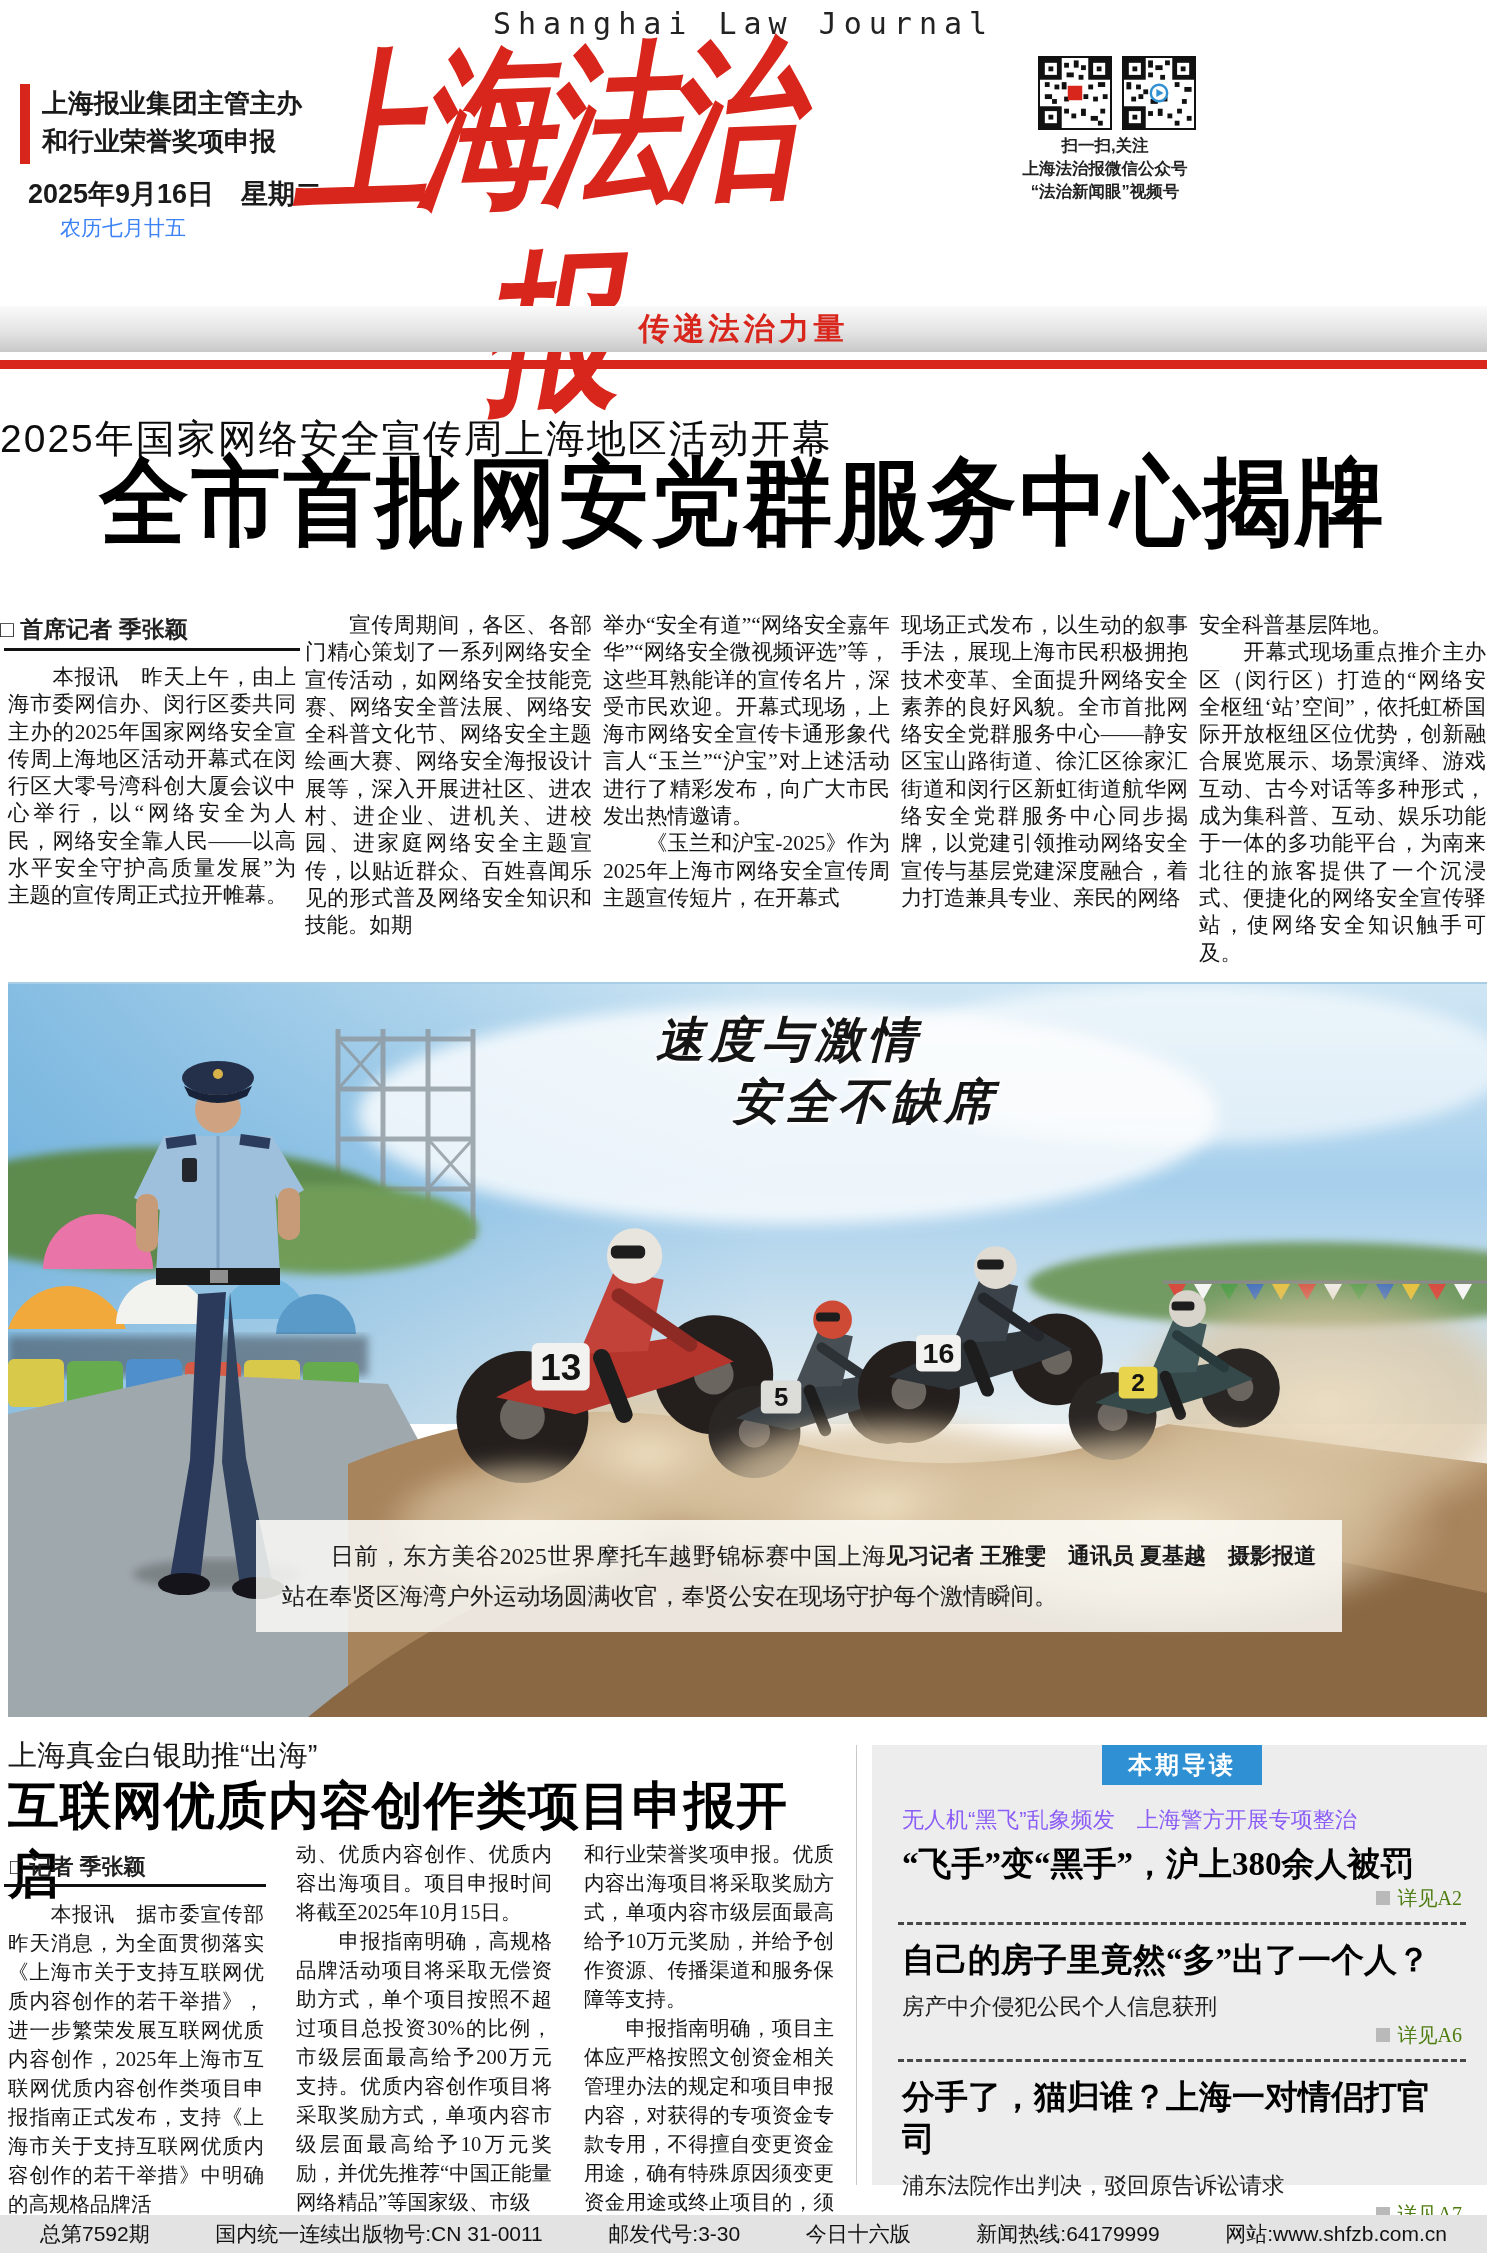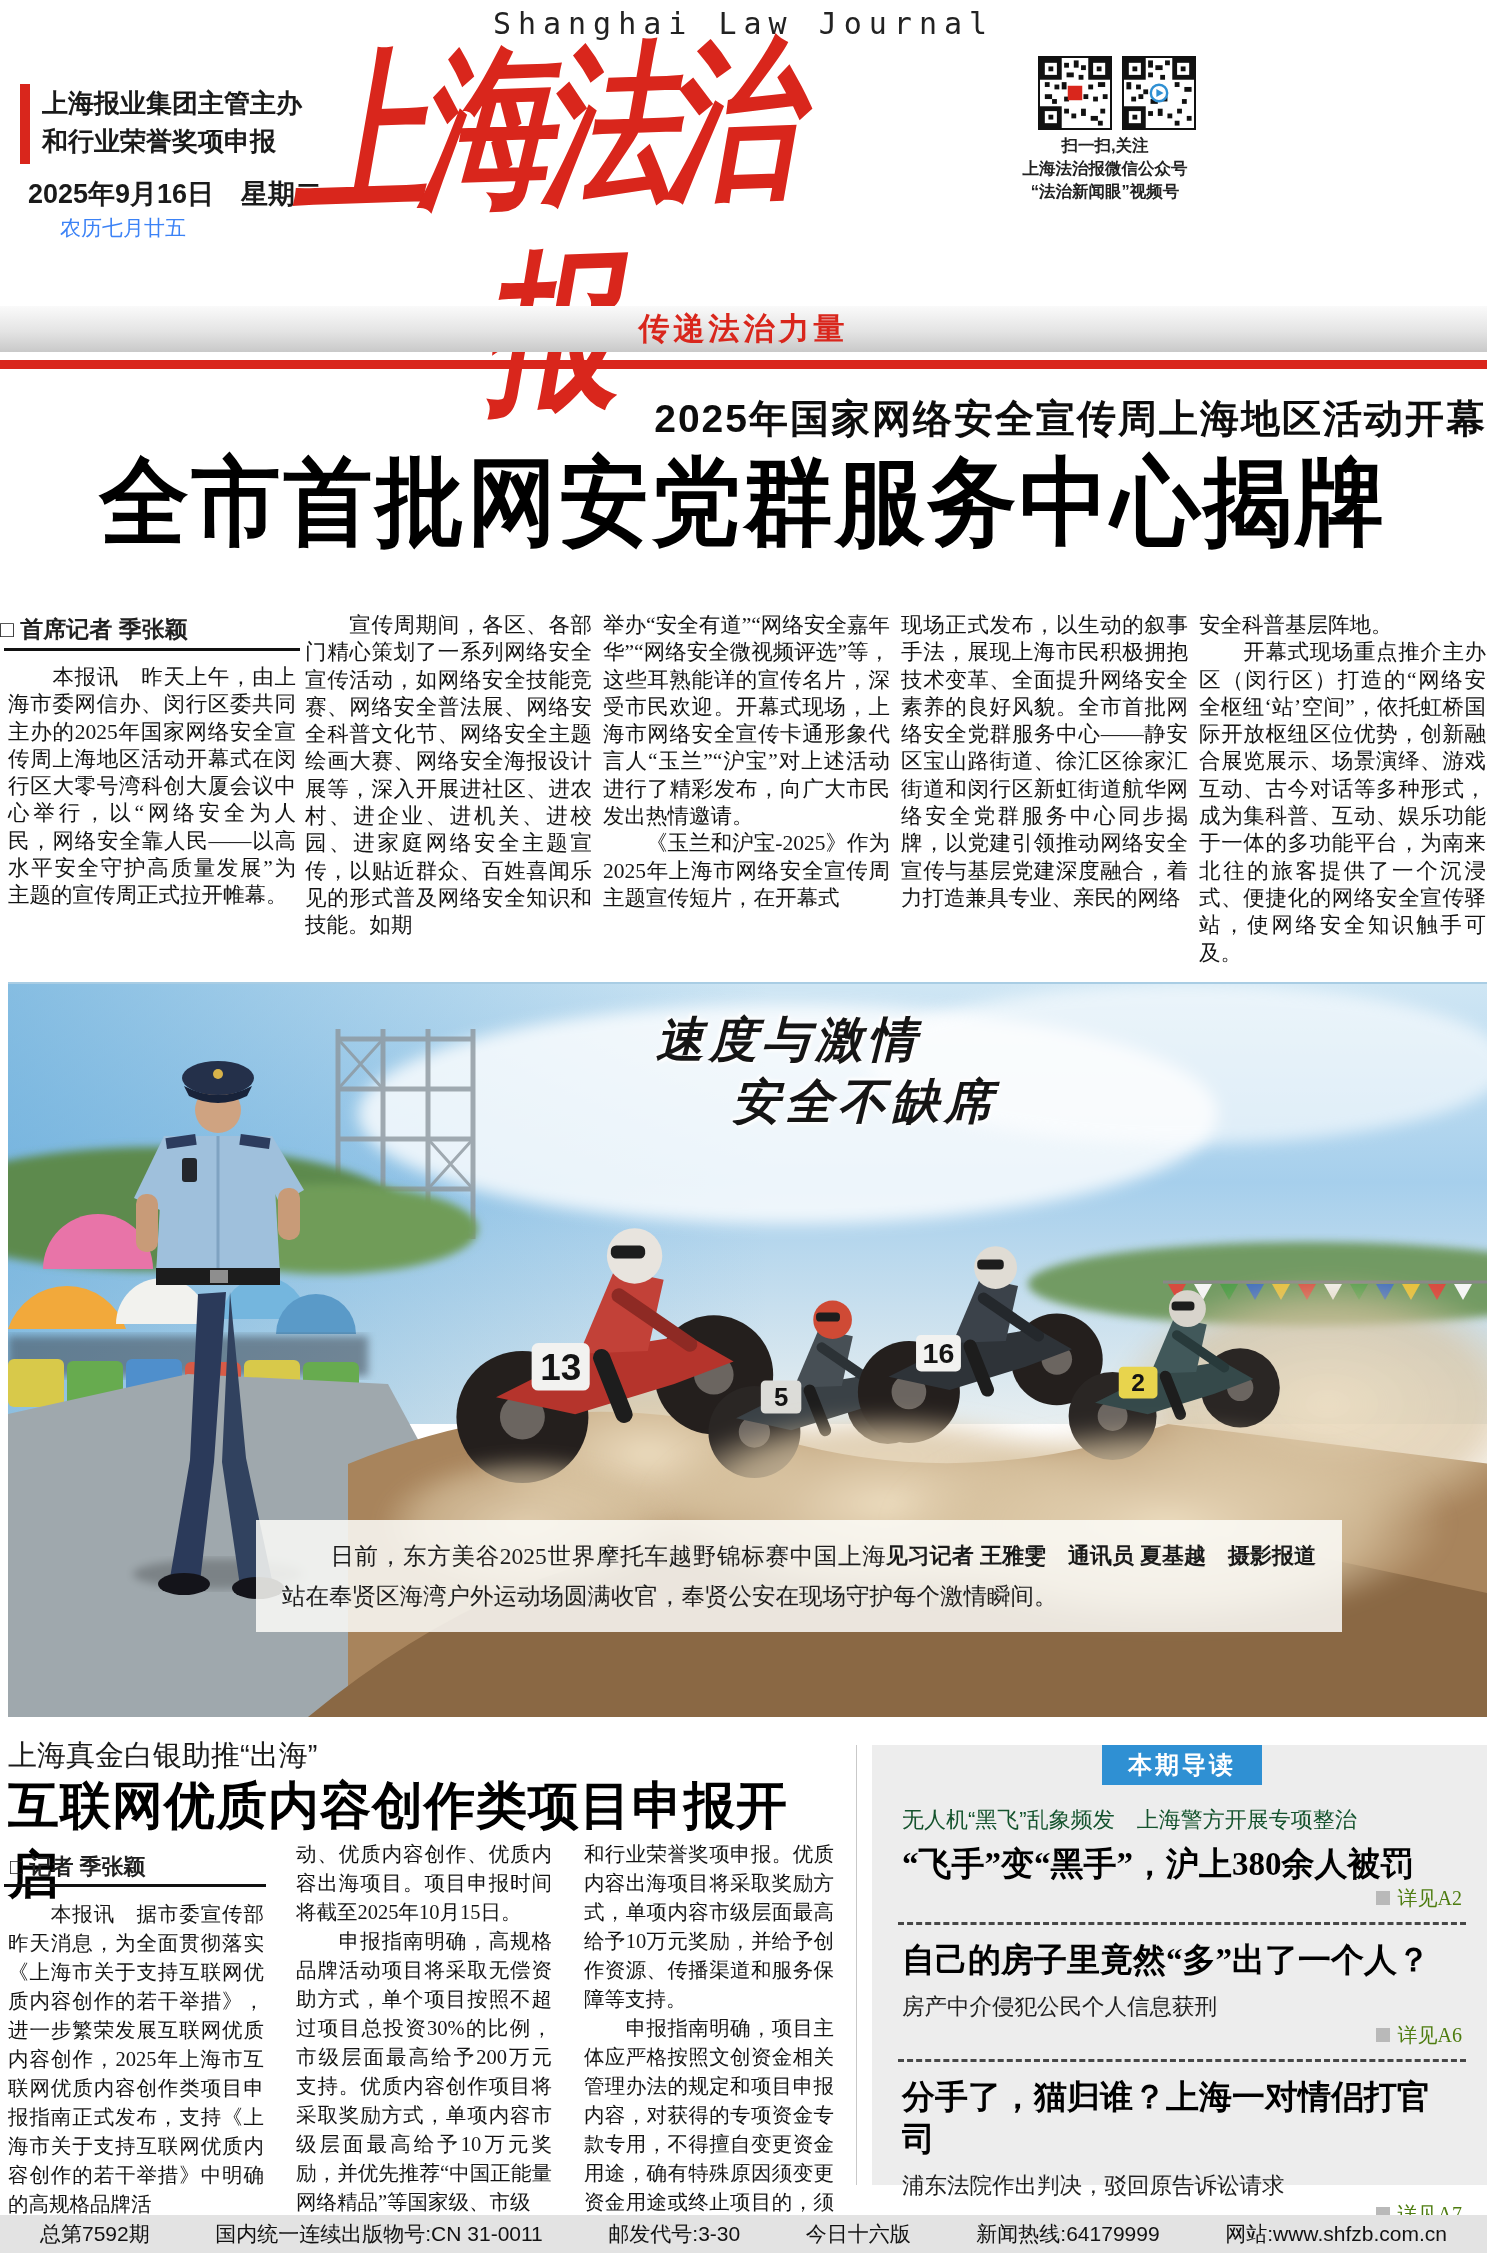--- a/index.html
+++ b/index.html
@@ -26,22 +26,22 @@
   .qr-caption{top:134px;left:980px;width:250px;text-align:center;
     font-family:"Liberation Sans","DejaVu Sans",sans-serif;font-weight:bold;
     font-size:16.5px;line-height:23px;color:#222;}
 
   .slogan-band{top:306px;left:0;width:100%;height:46px;
     background:linear-gradient(180deg,#fafafa 0%,#e4e4e4 55%,#c9c9c9 100%);
     text-align:center;line-height:46px;font-size:31px;font-weight:900;color:#d9261c;letter-spacing:4px;}
   .red-rule{top:360px;left:0;width:100%;height:9px;background:#d9261c;}
 
   
-  .kicker{top:392px;left:0;width:100%;text-align:right;
-    font-family:"Liberation Sans","DejaVu Sans",sans-serif;font-weight:bold;
+  .kicker{top:412px;left:0;width:100%;text-align:left;
+    font-family:"Liberation Sans","DejaVu Sans",sans-serif;font-weight:normal;
     font-size:39px;color:#0d0d0d;letter-spacing:2px;}
   .headline{top:438px;left:0;width:100%;text-align:center;
     font-size:89px;font-weight:900;color:#000;letter-spacing:3px;transform:scaleY(1.08);transform-origin:top;}
   .byline{font-family:"Liberation Sans","DejaVu Sans",sans-serif;font-weight:bold;
     font-size:23px;color:#222;}
   .byline-1{top:614px;left:0;width:290px;}
   .byline-rule-1{top:648px;left:4px;width:296px;height:3px;background:#111;}
   .col{font-size:21.5px;line-height:27.3px;text-align:justify;white-space:pre-line;color:#141414;}
   .lead-col1{top:664px;left:8px;width:288px;}
   .lead-col2{top:612px;left:305px;width:287px;}
@@ -75,21 +75,21 @@
   .v-divider{top:1745px;left:856px;width:1px;height:440px;background:#c9c9c9;}
 
   
   .digest{top:1745px;left:872px;width:620px;height:440px;background:#ededed;box-sizing:border-box;
     padding:0 26px;}
   .digest-tab{width:160px;height:40px;margin:0 auto;background:#2f90d3;color:#fff;text-align:center;
     line-height:40px;font-size:24px;font-weight:bold;letter-spacing:3px;
     font-family:"Liberation Sans","DejaVu Sans",sans-serif;}
   .digest-item{padding:14px 4px 10px 4px;}
   .digest-item + .digest-sep{border-top:3px dashed #474747;}
-  .d-kicker{font-family:"Liberation Sans","DejaVu Sans",sans-serif;font-size:22px;color:#14532d;
+  .d-kicker{font-family:"Liberation Sans","DejaVu Sans",sans-serif;font-size:22px;color:#8b5cf6;
     margin:6px 0 8px 0;}
   .d-headline{font-size:33px;font-weight:900;color:#000;line-height:42px;}
   .d-sub{font-family:"Liberation Sans","DejaVu Sans",sans-serif;font-size:22.5px;color:#1f1f1f;margin-top:10px;}
   .d-ref{text-align:right;font-size:20px;color:#4d7c0f;}
   .d-ref .sq{display:inline-block;width:14px;height:14px;background:#b9b9b9;margin-right:8px;}
 
   
   .footer{top:2215px;left:0;width:100%;height:38px;background:#e3e3e3;
     display:flex;align-items:center;justify-content:space-between;box-sizing:border-box;padding:0 40px;
     font-family:"Liberation Sans","DejaVu Sans",sans-serif;font-size:21px;color:#111;}

